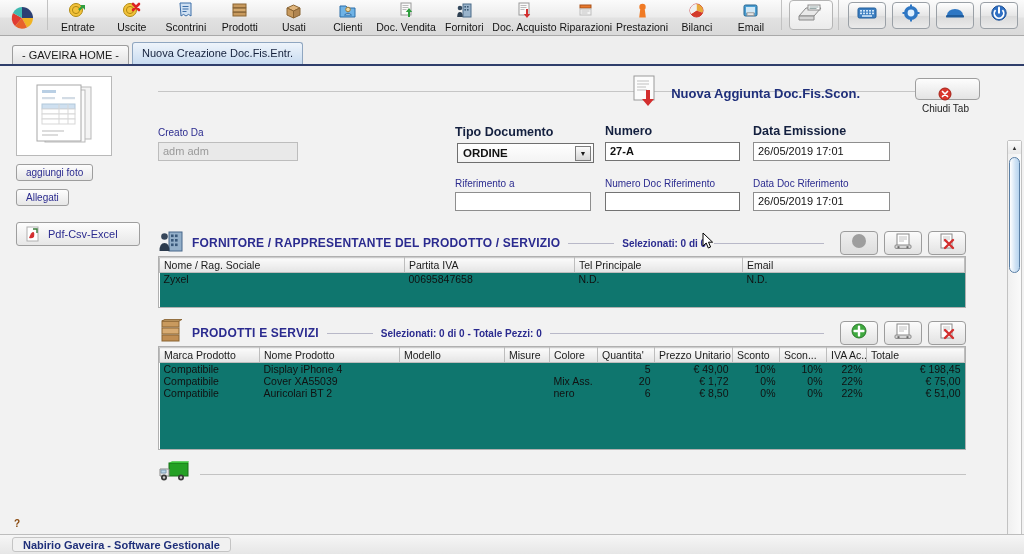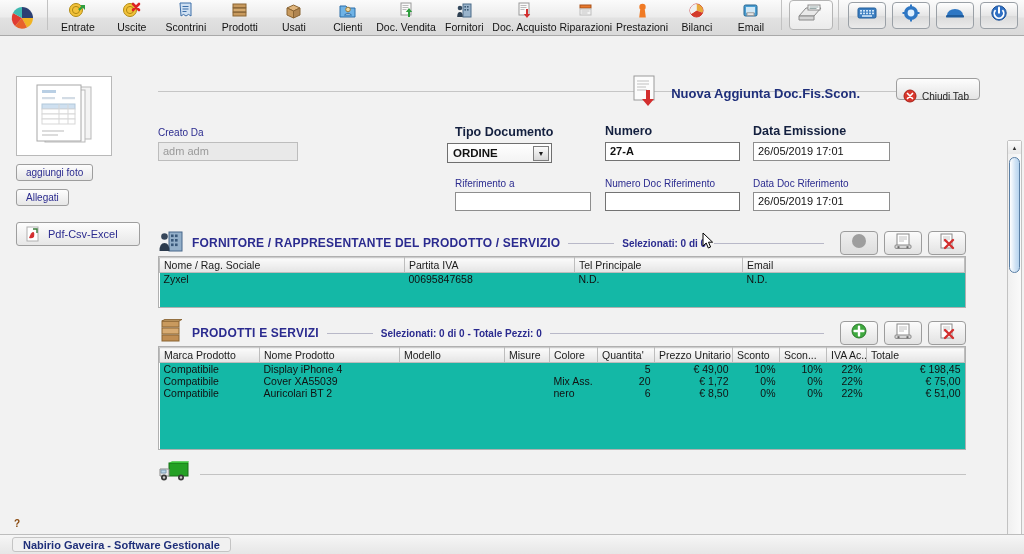--- a/index.html
+++ b/index.html
@@ -99,25 +99,25 @@
   .formzone { position: absolute; left: 150px; top: 0; width: 840px; height: 454px; }
   .hr-top { position:absolute; left: 8px; top: 23px; width: 820px; height: 1px; background: #c6c6c6; }
 
   .newdoc-head {
     position: absolute; right: 130px; top: 6px;
     display: flex; align-items: center; gap: 9px;
   }
   .newdoc-title { font-size: 13px; font-weight: bold; color: #1f2f7a; white-space: nowrap; }
   .chiudi-btn {
     position: absolute; right: 10px; top: 10px;
-    height: 22px; padding: 15px 10px 0 6px;
-    display: flex; align-items: center; gap: 5px;
+    height: 22px; padding: 8px 10px 0 6px;
+    display: flex; align-items: center; 
     border: 1px solid #9e9e9e; border-radius: 4px;
     background: linear-gradient(to bottom,#fdfdfd,#e4e4e4);
-    font-size: 10px; color: #222;
+    font-size: 10px; color: #222; flex-direction: column;
   }
 
   .fld-label { font-size: 10px; color: #2b2b8f; position: absolute; white-space: nowrap; }
   .fld-label.big { font-size: 12.5px; font-weight: bold; color: #14203f; }
   .txtin {
     position: absolute; height: 19px; border: 1px solid #8e8e8e;
     background: #ffffff; font-size: 11px; color: #111;
     padding: 0 4px; line-height: 17px;
     font-family: "Liberation Sans", sans-serif;
   }
@@ -159,21 +159,21 @@
   .tbl th {
     background: linear-gradient(to bottom,#fbfbfb,#e4e4e4);
     border: 1px solid #bdbdbd; border-top: 1px solid #ccc;
     font-size: 10.5px; font-weight: normal; color: #1a1a1a;
     text-align: left; padding: 1px 4px; height: 15px;
     overflow: hidden; white-space: nowrap;
   }
   .tbl td {
     font-size: 10.5px; color: #111; padding: 0 4px; height: 12px;
     border: none; white-space: nowrap; overflow: hidden;
-    background: #14b8a6;
+    background: #0f766e;
   }
   .tbl td.r { text-align: right; }
   .tblwrap { border: 1px solid #b0b0b0; background: #ffffff; }
   .filler { background: #dcdce2; }
   .filler2 { background: #ffffff; }
 
   .truck-row { position: absolute; left: 8px; display: flex; align-items: center; gap: 10px; width: 808px;}
   .truck-rule { height: 1px; background: #c3c3c3; flex: 1; }
 
   
@@ -437,20 +437,24 @@
           <svg width="18" height="18" viewBox="0 0 18 18">
               <circle cx="9" cy="9" r="7.2" fill="#2e6fc4" stroke="#1d4f93"></circle>
               <path d="M9 3.6 v5.2" stroke="#fff" stroke-width="2" stroke-linecap="round"></path>
               <path d="M5.6 6.2 a4.7 4.7 0 1 0 6.8 0" stroke="#fff" stroke-width="1.8" fill="none"></path>
             </svg>
         </span>
       </div>
     </div>
   </div>
 
+  <div class="tabbar">
+    <div class="tab">- GAVEIRA HOME -</div>
+    <div class="tab active">Nuova Creazione Doc.Fis.Entr.</div>
+  </div>
 
   <div class="body-area">
 
     <div class="leftpanel">
       <div class="thumb-box">
         <span>
           <svg width="70" height="62" viewBox="0 0 70 62">
             <rect x="22" y="4" width="40" height="52" fill="#f4f4f4" stroke="#b9b9b9"></rect>
             <rect x="16" y="7" width="40" height="52" fill="#fbfbfb" stroke="#b9b9b9"></rect>
             <rect x="8" y="2" width="44" height="56" fill="#ffffff" stroke="#a8a8a8"></rect>
@@ -503,21 +507,21 @@
               <path d="M4.5 4.5 l5 5 M9.5 4.5 l-5 5" stroke="#fff" stroke-width="1.7" stroke-linecap="round"></path>
             </svg>
         </span>
         <span>Chiudi Tab</span>
       </div>
 
       <div class="fld-label" style="left:8px; top:59px;">Creato Da</div>
       <div class="txtin ro" style="left:8px; top:74px; width:140px;">adm adm</div>
 
       <div class="fld-label big" style="left:305px; top:57px;">Tipo Documento</div>
-      <div class="selin" style="left:297px; top:75px; width:105px;">
+      <div class="selin" style="left:307px; top:75px; width:137px;">
         <span>ORDINE</span>
         <span class="sel-arrow">▼</span>
       </div>
 
       <div class="fld-label big" style="left:455px; top:56px;">Numero</div>
       <div class="txtin bold" style="left:455px; top:74px; width:135px;">27-A</div>
 
       <div class="fld-label big" style="left:603px; top:56px;">Data Emissione</div>
       <div class="txtin" style="left:603px; top:74px; width:137px;">26/05/2019 17:01</div>
 

